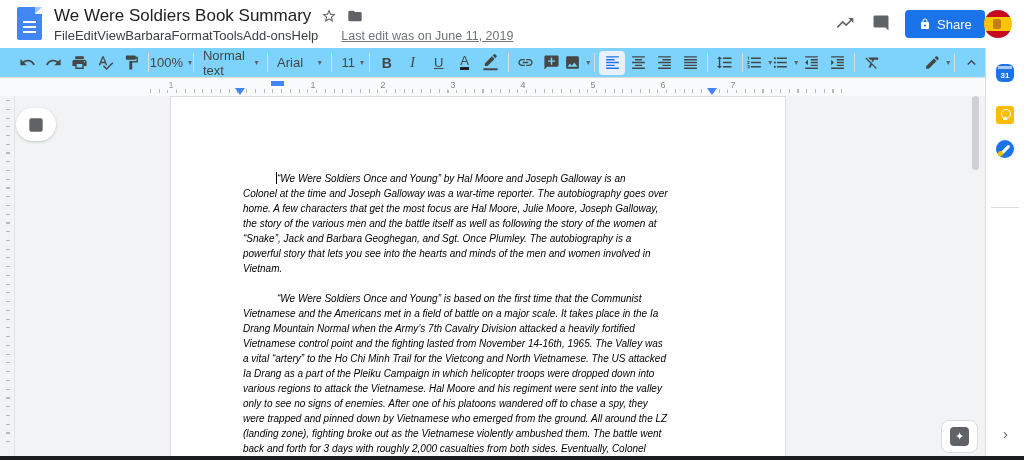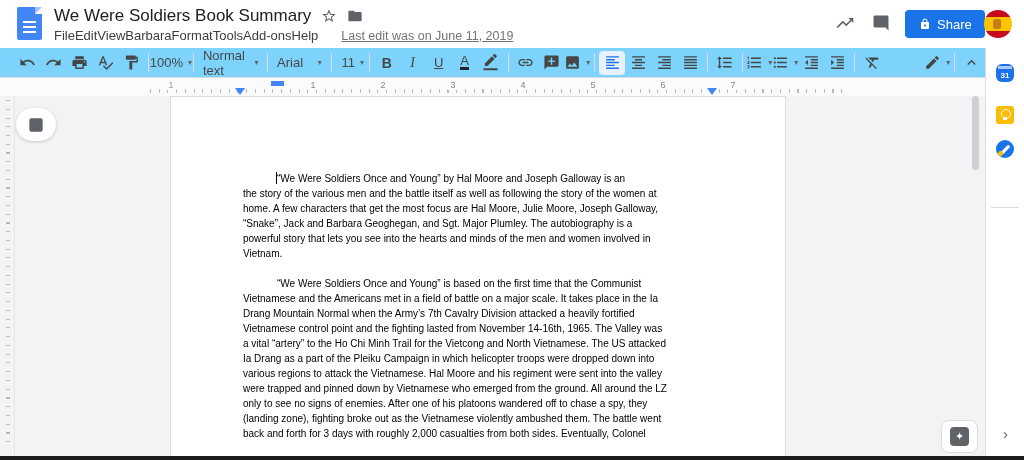--- a/index.html
+++ b/index.html
@@ -80,21 +80,21 @@
   .vruler::after { content:""; position:absolute; right:4px; top:4px; width:4px; height:350px;
     background:repeating-linear-gradient(to bottom,#b6bac0 0 1px,transparent 1px 8.75px); }
   .outline-btn { position:absolute; left:16px; top:12px; width:40px; height:33px; background:#fff;
     border-radius:17px; box-shadow:0 1px 3px rgba(60,64,67,.25); display:flex; align-items:center;
     justify-content:center; z-index:2; }
   .outline-btn svg { width:16px; height:16px; fill:#5f6368; }
   .page { position:absolute; left:170px; top:0; width:616px; height:520px; background:#fff;
     border:1px solid #dadce0; overflow:hidden; }
   .doc-text { position:absolute; left:72px; top:74px; width:472px; font-size:10px; line-height:15px;
     color:#000; letter-spacing:0; }
-  .doc-text .line { white-space:nowrap; height:15px; }
+  .doc-text .line { white-space:nowrap; height:15px;font-style:italic; }
   .para .line:first-child { text-indent:34px; }
   .blank-line { height:15px; }
   .cursor { position:absolute; left:105px; top:75px; width:1px; height:12px; background:#000; }
   .vscroll { position:absolute; right:6px; top:0; width:7px; height:74px; background:#cdd1d6; border-radius:4px; }
   .explore-btn { position:absolute; left:941px; top:324px; width:37px; height:33px; background:#fff;
     border:1px solid #dadce0; border-radius:8px; display:flex; align-items:center; justify-content:center; }
   .explore-glyph { width:19px; height:19px; background:#5f6368; border-radius:4px; color:#fff;
     font-size:11px; line-height:19px; text-align:center; }
 
   
@@ -309,37 +309,38 @@
     <div class="ind-tri ind-right"></div>
   </div>
   <div class="vruler"></div>
 
   <div class="canvas">
     <div class="page">
       <div class="cursor"></div>
       <div class="doc-text">
         <div class="para">
             <div class="line">“We Were Soldiers Once and Young” by Hal Moore and Joseph Galloway is an</div>
+            <div class="line">Colonel at the time and Joseph Galloway was a war-time reporter. The autobiography goes over</div>
+            <div class="line">home. A few characters that get the most focus are Hal Moore, Julie Moore, Joseph Galloway,</div>
             <div class="line">the story of the various men and the battle itself as well as following the story of the women at</div>
-            <div class="line">home. A few characters that get the most focus are Hal Moore, Julie Moore, Joseph Galloway,</div>
-            <div class="line">“Snake”, Jack and Barbara Geoghegan, and Sgt. Major Plumley. The autobiography is a</div>
+            <div class="line">“Snake”, Jack and Barbara Geoghegan, and Sgt. Once Plumley. The autobiography is a</div>
             <div class="line">powerful story that lets you see into the hearts and minds of the men and women involved in</div>
             <div class="line">Vietnam.</div>
           </div>
         <div class="blank-line"></div>
         <div class="para">
             <div class="line">“We Were Soldiers Once and Young” is based on the first time that the Communist</div>
             <div class="line">Vietnamese and the Americans met in a field of battle on a major scale. It takes place in the Ia</div>
             <div class="line">Drang Mountain Normal when the Army’s 7th Cavalry Division attacked a heavily fortified</div>
             <div class="line">Vietnamese control point and the fighting lasted from November 14-16th, 1965. The Valley was</div>
             <div class="line">a vital “artery” to the Ho Chi Minh Trail for the Vietcong and North Vietnamese. The US attacked</div>
             <div class="line">Ia Drang as a part of the Pleiku Campaign in which helicopter troops were dropped down into</div>
             <div class="line">various regions to attack the Vietnamese. Hal Moore and his regiment were sent into the valley</div>
+            <div class="line">only to see no signs of enemies. After one of his platoons wandered off to chase a spy, they</div>
             <div class="line">were trapped and pinned down by Vietnamese who emerged from the ground. All around the LZ</div>
-            <div class="line">only to see no signs of enemies. After one of his platoons wandered off to chase a spy, they</div>
             <div class="line">(landing zone), fighting broke out as the Vietnamese violently ambushed them. The battle went</div>
             <div class="line">back and forth for 3 days with roughly 2,000 casualties from both sides. Eventually, Colonel</div>
           </div>
       </div>
     </div>
     <div class="vscroll"></div>
     <button class="explore-btn">
       <span class="explore-glyph">✦</span>
     </button>
   </div>

